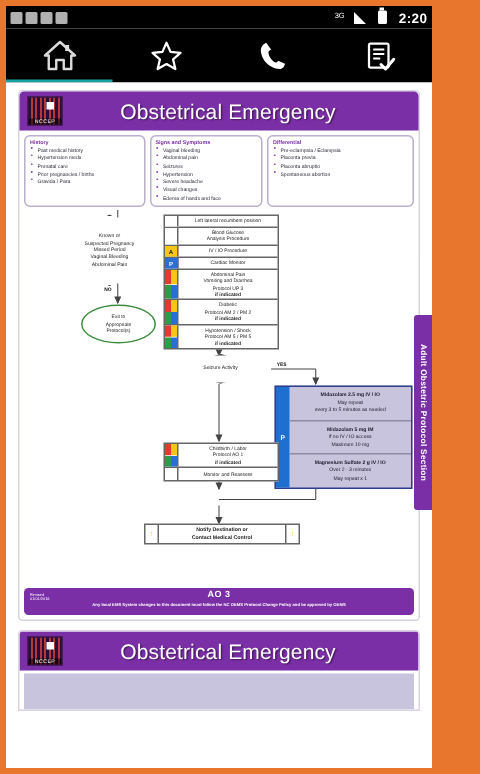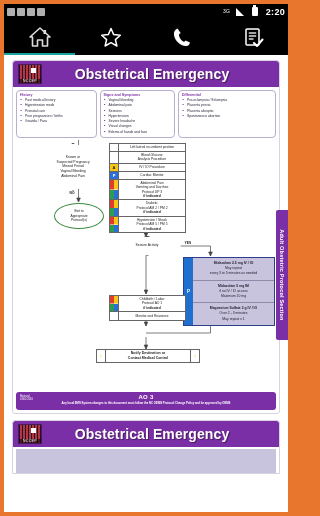--- a/index.html
+++ b/index.html
@@ -112,21 +112,21 @@
     position: absolute; bottom: 0px; left: 0; right: 0;
     text-align: center; font-size: 3.5px; color: #fff;
     letter-spacing: .3px; background: rgba(0,0,0,.55);
   }
   .logo-sq {
     position: absolute; top: 3px; left: 12px;
     width: 5px; height: 5px; background: #fff;
   }
   .page-title {
     flex: 1; text-align: center;
-    color: #fff; font-size: 14px; font-weight: bold;
+    color: #fff; font-size: 14px; font-weight: normal;
     letter-spacing: .1px;
     text-shadow: 1px 1px 1px rgba(0,0,0,.45);
     padding-right: 12px;
   }
 
   
   .info-row {
     display: flex; gap: 3px;
     padding: 3px 3px 2px 3px;
   }

